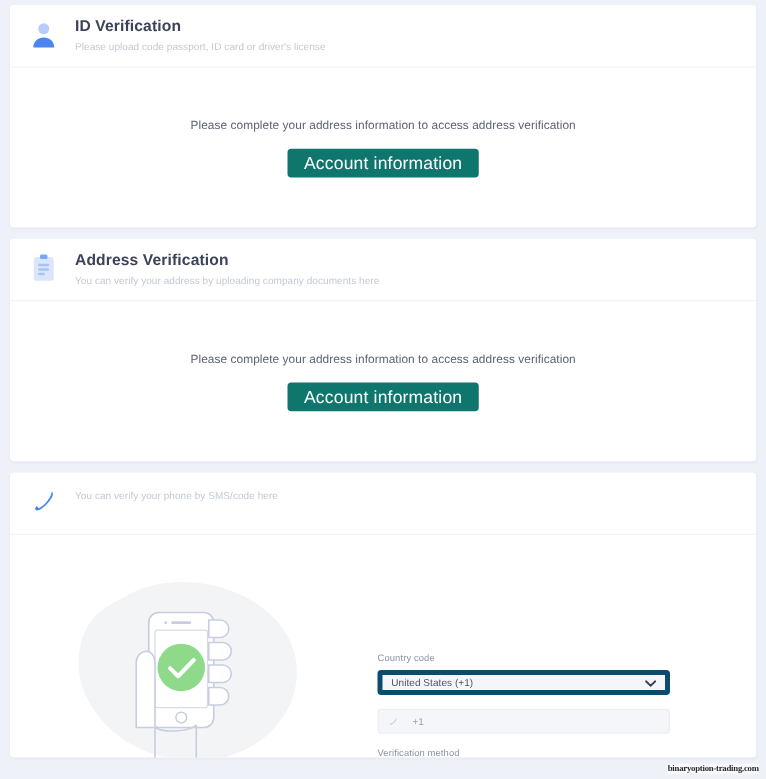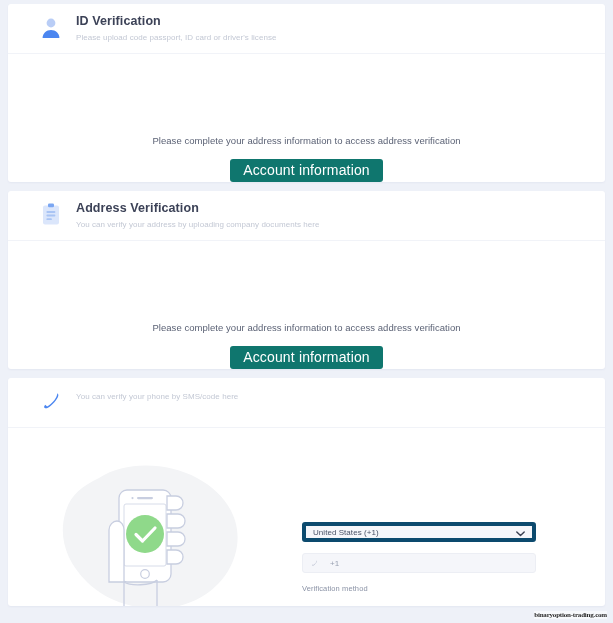--- a/index.html
+++ b/index.html
@@ -26,21 +26,21 @@
     background: #ffffff;
     border-radius: 3px;
     box-shadow: 0 1px 2px rgba(40,60,110,0.05);
     margin-bottom: 9px;
     overflow: hidden;
     flex: none;
   }
   .card-header {
     display: flex;
     align-items: flex-start;
-    padding: 9px 14px 10px 28px;
+    padding: 9px 14px 10px 12px;
     border-bottom: 1px solid #f1f3f8;
   }
   .card-icon {
     width: 30px;
     height: 30px;
     flex: none;
     margin-right: 10px;
     display: flex;
     align-items: center;
     justify-content: center;
@@ -67,21 +67,20 @@
   }
   .card-body {
     display: flex;
     flex-direction: column;
     align-items: center;
     justify-content: center;
     padding: 0 10px;
   }
   .card-body.locked {
     height: 128px;
-    justify-content: flex-end;
   }
   .locked-msg {
     font-size: 9.5px;
     color: #5b6275;
     margin-bottom: 13px;
     letter-spacing: 0.05px;
   }
   .primary-btn {
     background: #0f766e;
     color: #ffffff;
@@ -274,20 +273,21 @@
           <path d="M67 120v30M100 118v32" stroke="#c8cee0" stroke-width="1.3" fill="none"></path>
 
           <path d="M67 120c6 4 27 4 33 -2" stroke="#c8cee0" stroke-width="1.3" fill="none"></path>
 
           <circle cx="88" cy="72" r="19" fill="#8fd98a"></circle>
           <path d="M79 72.5l6.5 6.5L98 66" stroke="#ffffff" stroke-width="3.2" fill="none" stroke-linecap="round" stroke-linejoin="round"></path>
         </svg>
       </div>
 
       <div class="form-wrap">
+        <div class="field-label">Country code</div>
         <div class="select-box">
           <span class="select-value">United States (+1)</span>
           <span class="chev">
             <svg width="9" height="6" viewBox="0 0 9 6">
                 <path d="M0.8 1l3.7 3.6L8.2 1" stroke="#3a4052" stroke-width="1.4" fill="none" stroke-linecap="round" stroke-linejoin="round"></path>
               </svg>
           </span>
         </div>
 
         <div class="phone-input">

